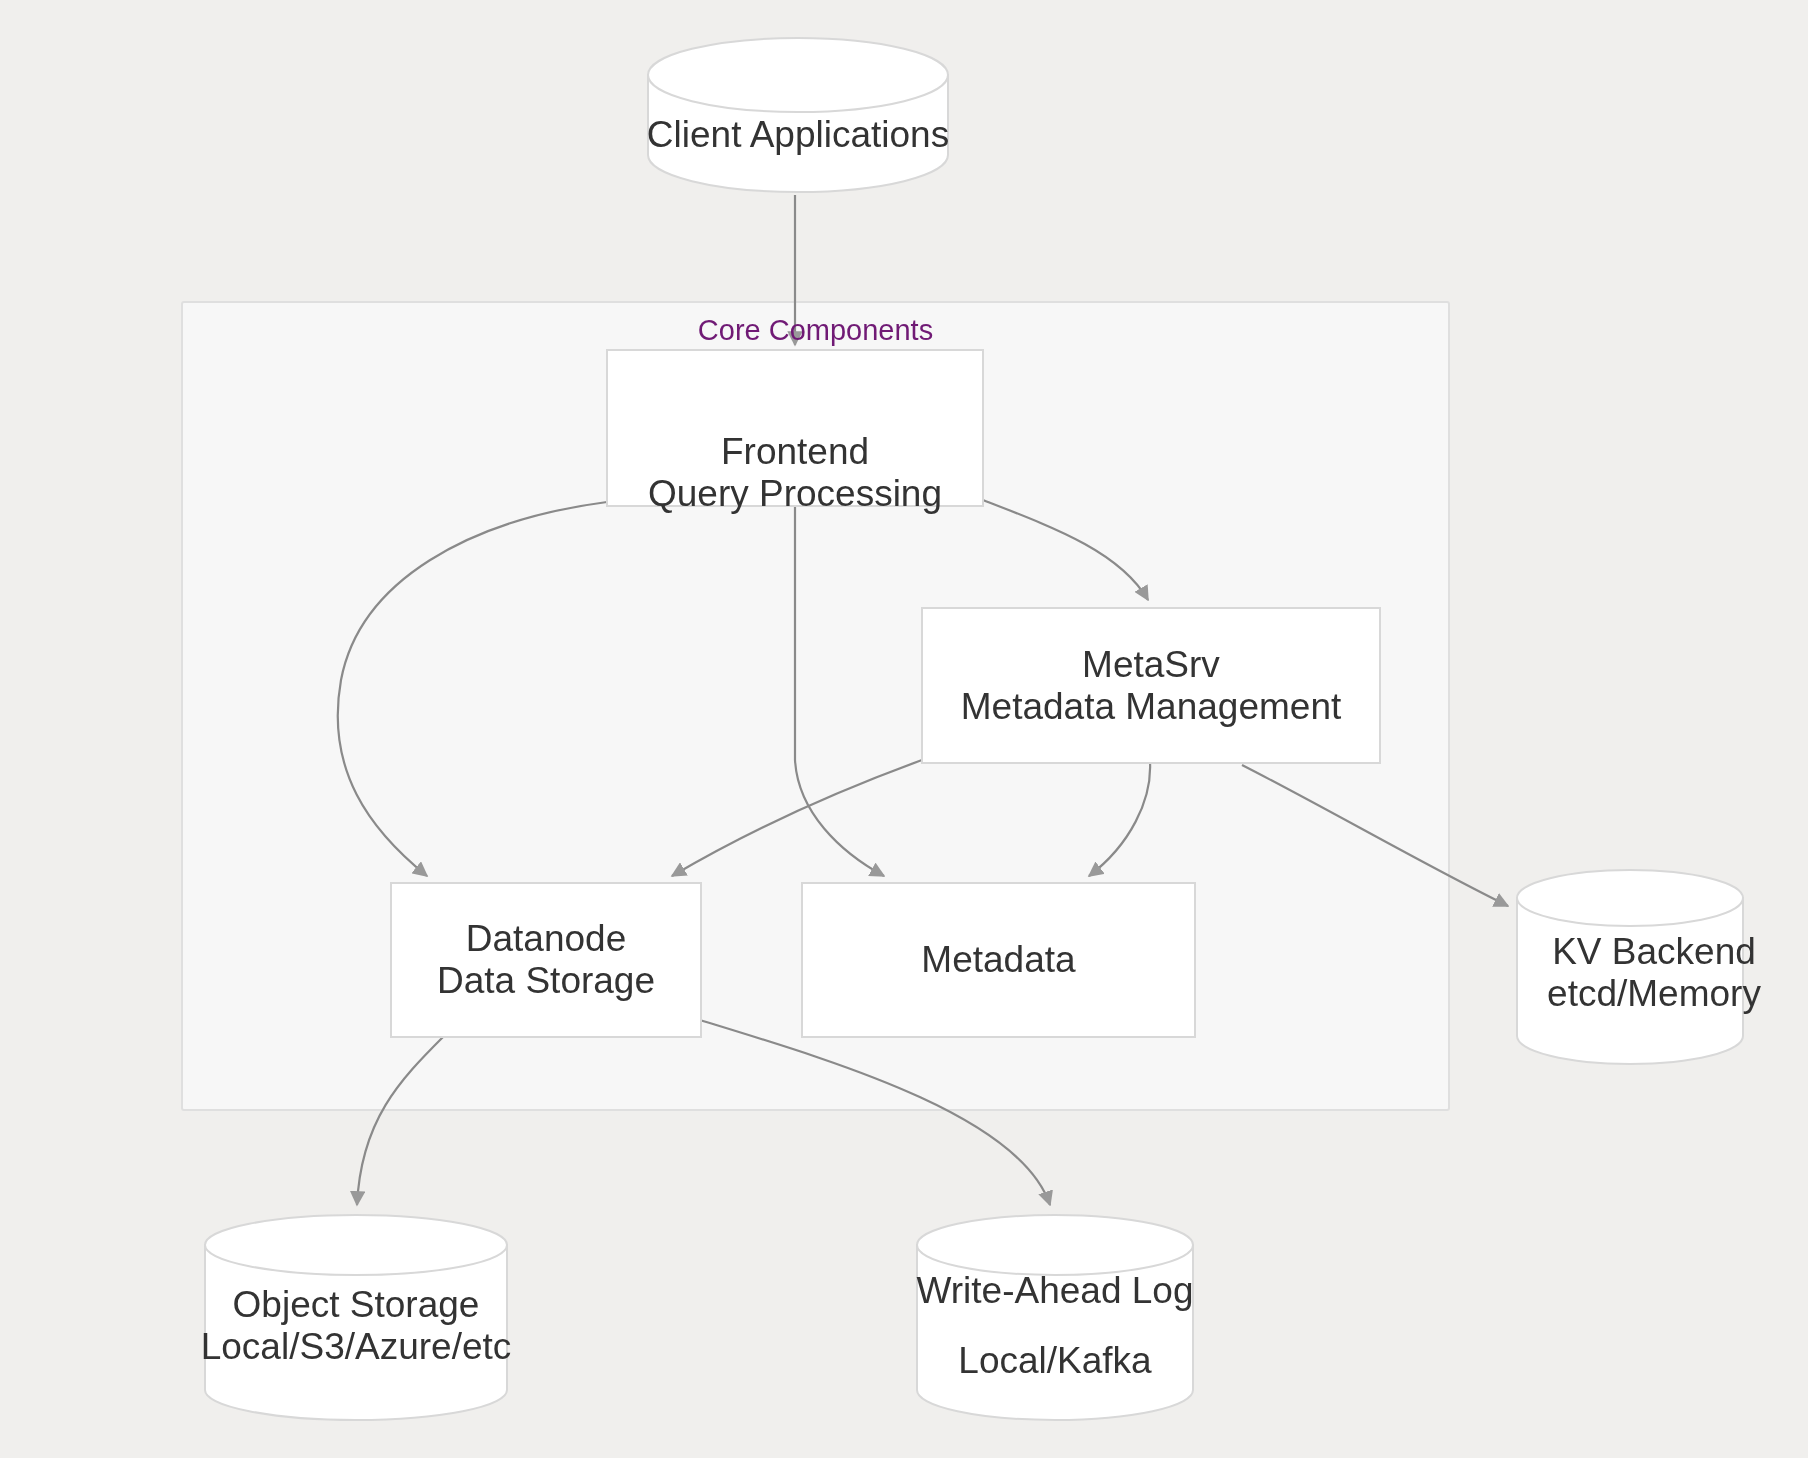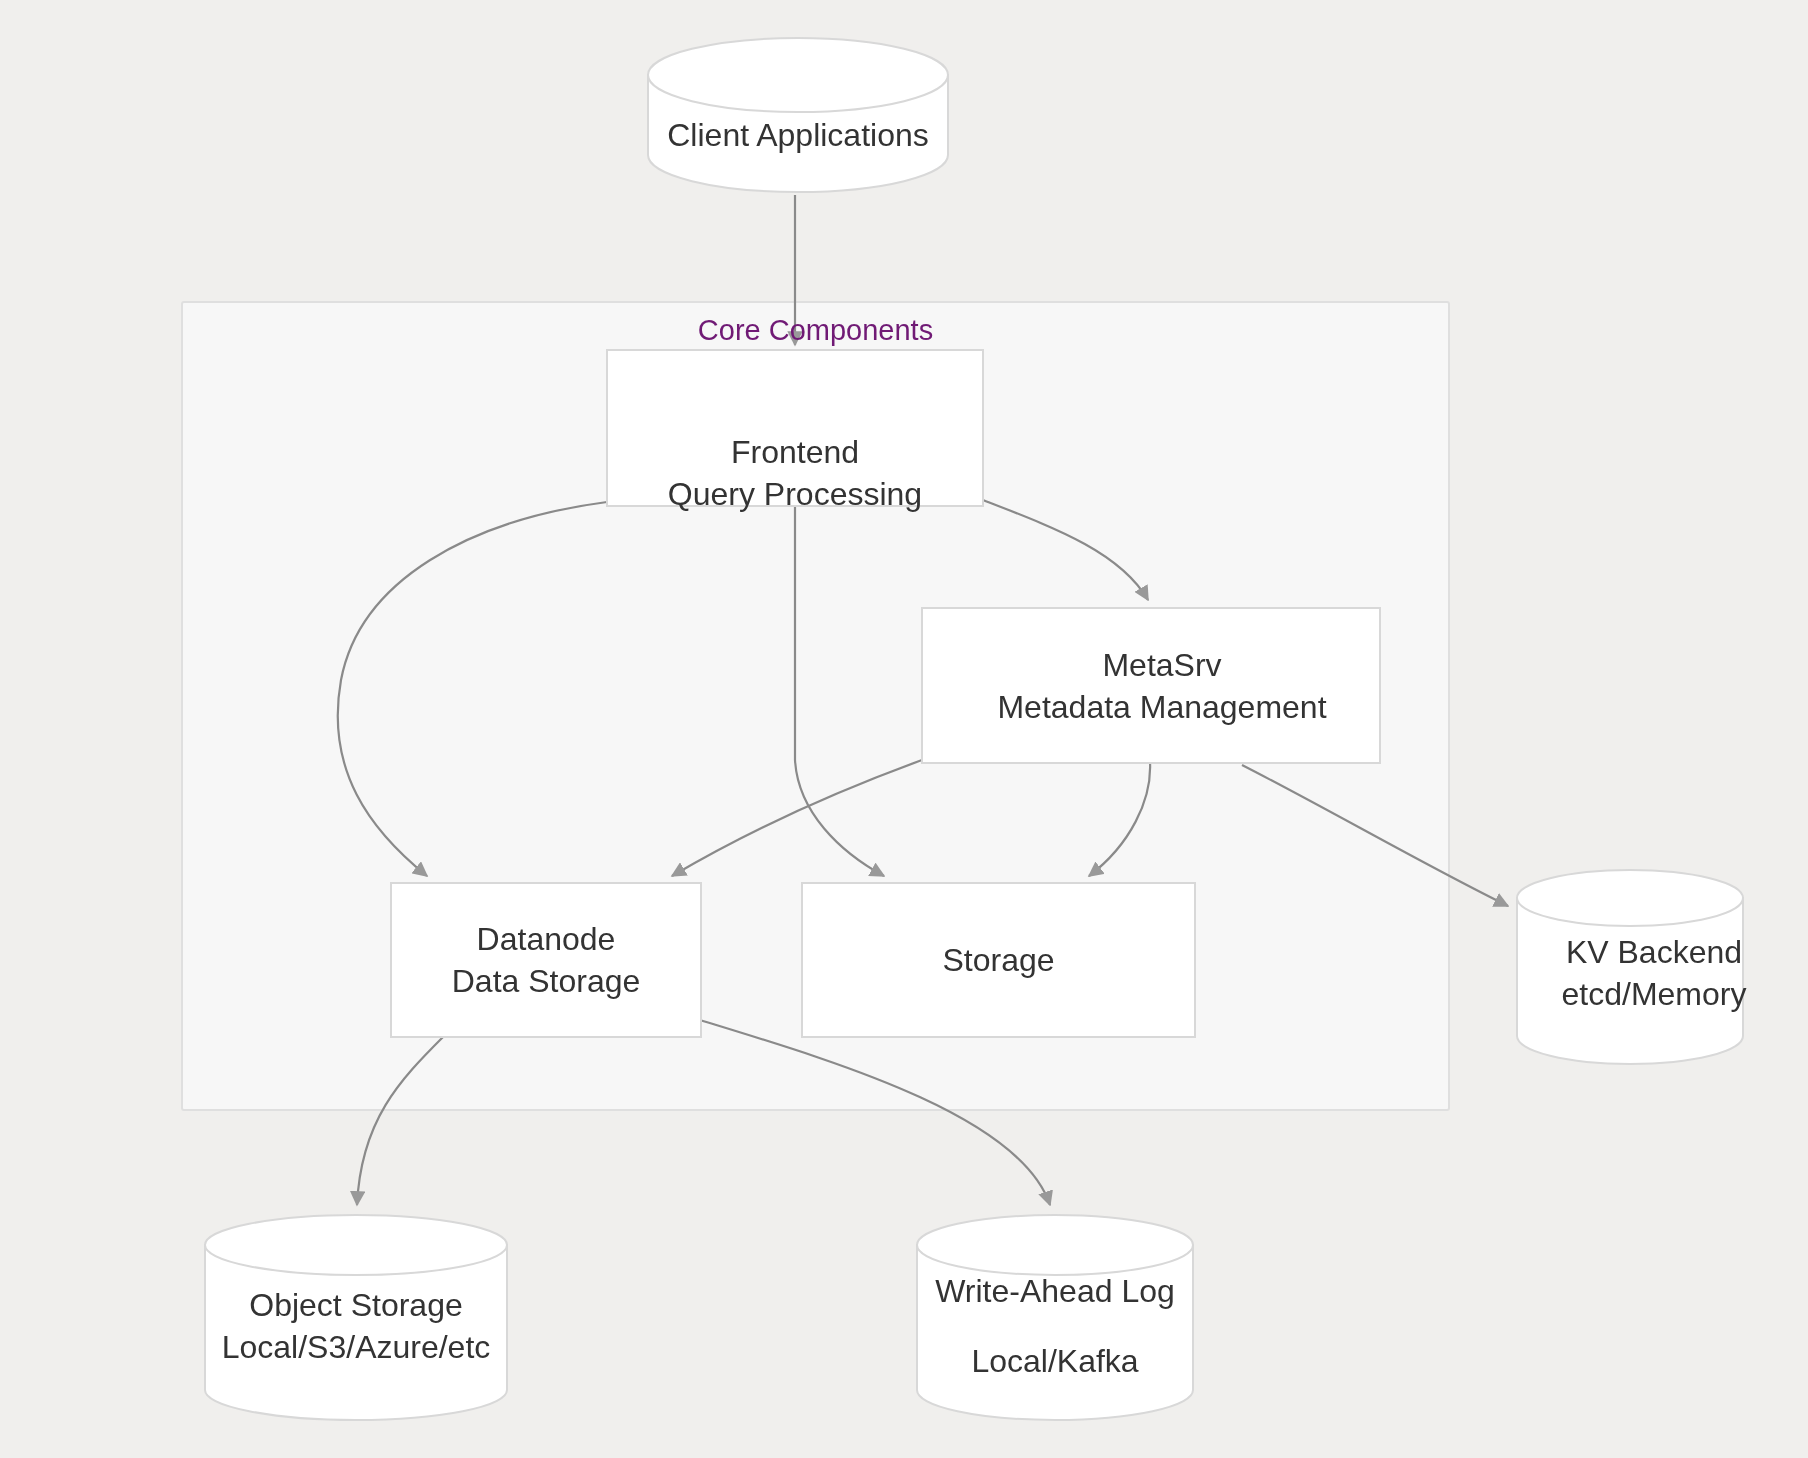--- a/index.html
+++ b/index.html
@@ -27,21 +27,21 @@
     height: 1458px;
   }
   .node-label {
     position: absolute;
     display: flex;
     flex-direction: column;
     align-items: center;
     justify-content: center;
     text-align: center;
     color: #333333;
-    font-size: 32px;
+    font-size: 37px;
     line-height: 42px;
     pointer-events: none;
   }
   .node-label .line {
     display: block;
     white-space: nowrap;
   }
   .cluster-title {
     position: absolute;
     color: #701a75;
@@ -118,32 +118,32 @@
 
   <div class="node-label" style="left:648px; top:95px; width:300px; height:80px;">
     <span class="line">Client Applications</span>
   </div>
 
   <div class="node-label" style="left:607px; top:350px; width:376px; height:156px;margin-top:45px;">
     <span class="line">Frontend</span>
     <span class="line">Query Processing</span>
   </div>
 
-  <div class="node-label" style="left:922px; top:608px; width:458px; height:155px;padding-left:11px;">
+  <div class="node-label" style="left:922px; top:608px; width:458px; height:155px;">
     <span class="line">MetaSrv</span>
     <span class="line">Metadata Management</span>
   </div>
 
   <div class="node-label" style="left:391px; top:883px; width:310px; height:154px;">
     <span class="line">Datanode</span>
     <span class="line">Data Storage</span>
   </div>
 
   <div class="node-label" style="left:802px; top:883px; width:393px; height:154px;">
-    <span class="line">Storage</span>
+    <span class="line">Metadata</span>
   </div>
 
   <div class="node-label" style="left:1517px; top:908px; width:226px; height:130px;padding-left:24px;">
     <span class="line">KV Backend</span>
     <span class="line">etcd/Memory</span>
   </div>
 
   <div class="node-label" style="left:190px; top:1258px; width:332px; height:135px;">
     <span class="line">Object Storage</span>
     <span class="line">Local/S3/Azure/etc</span>

